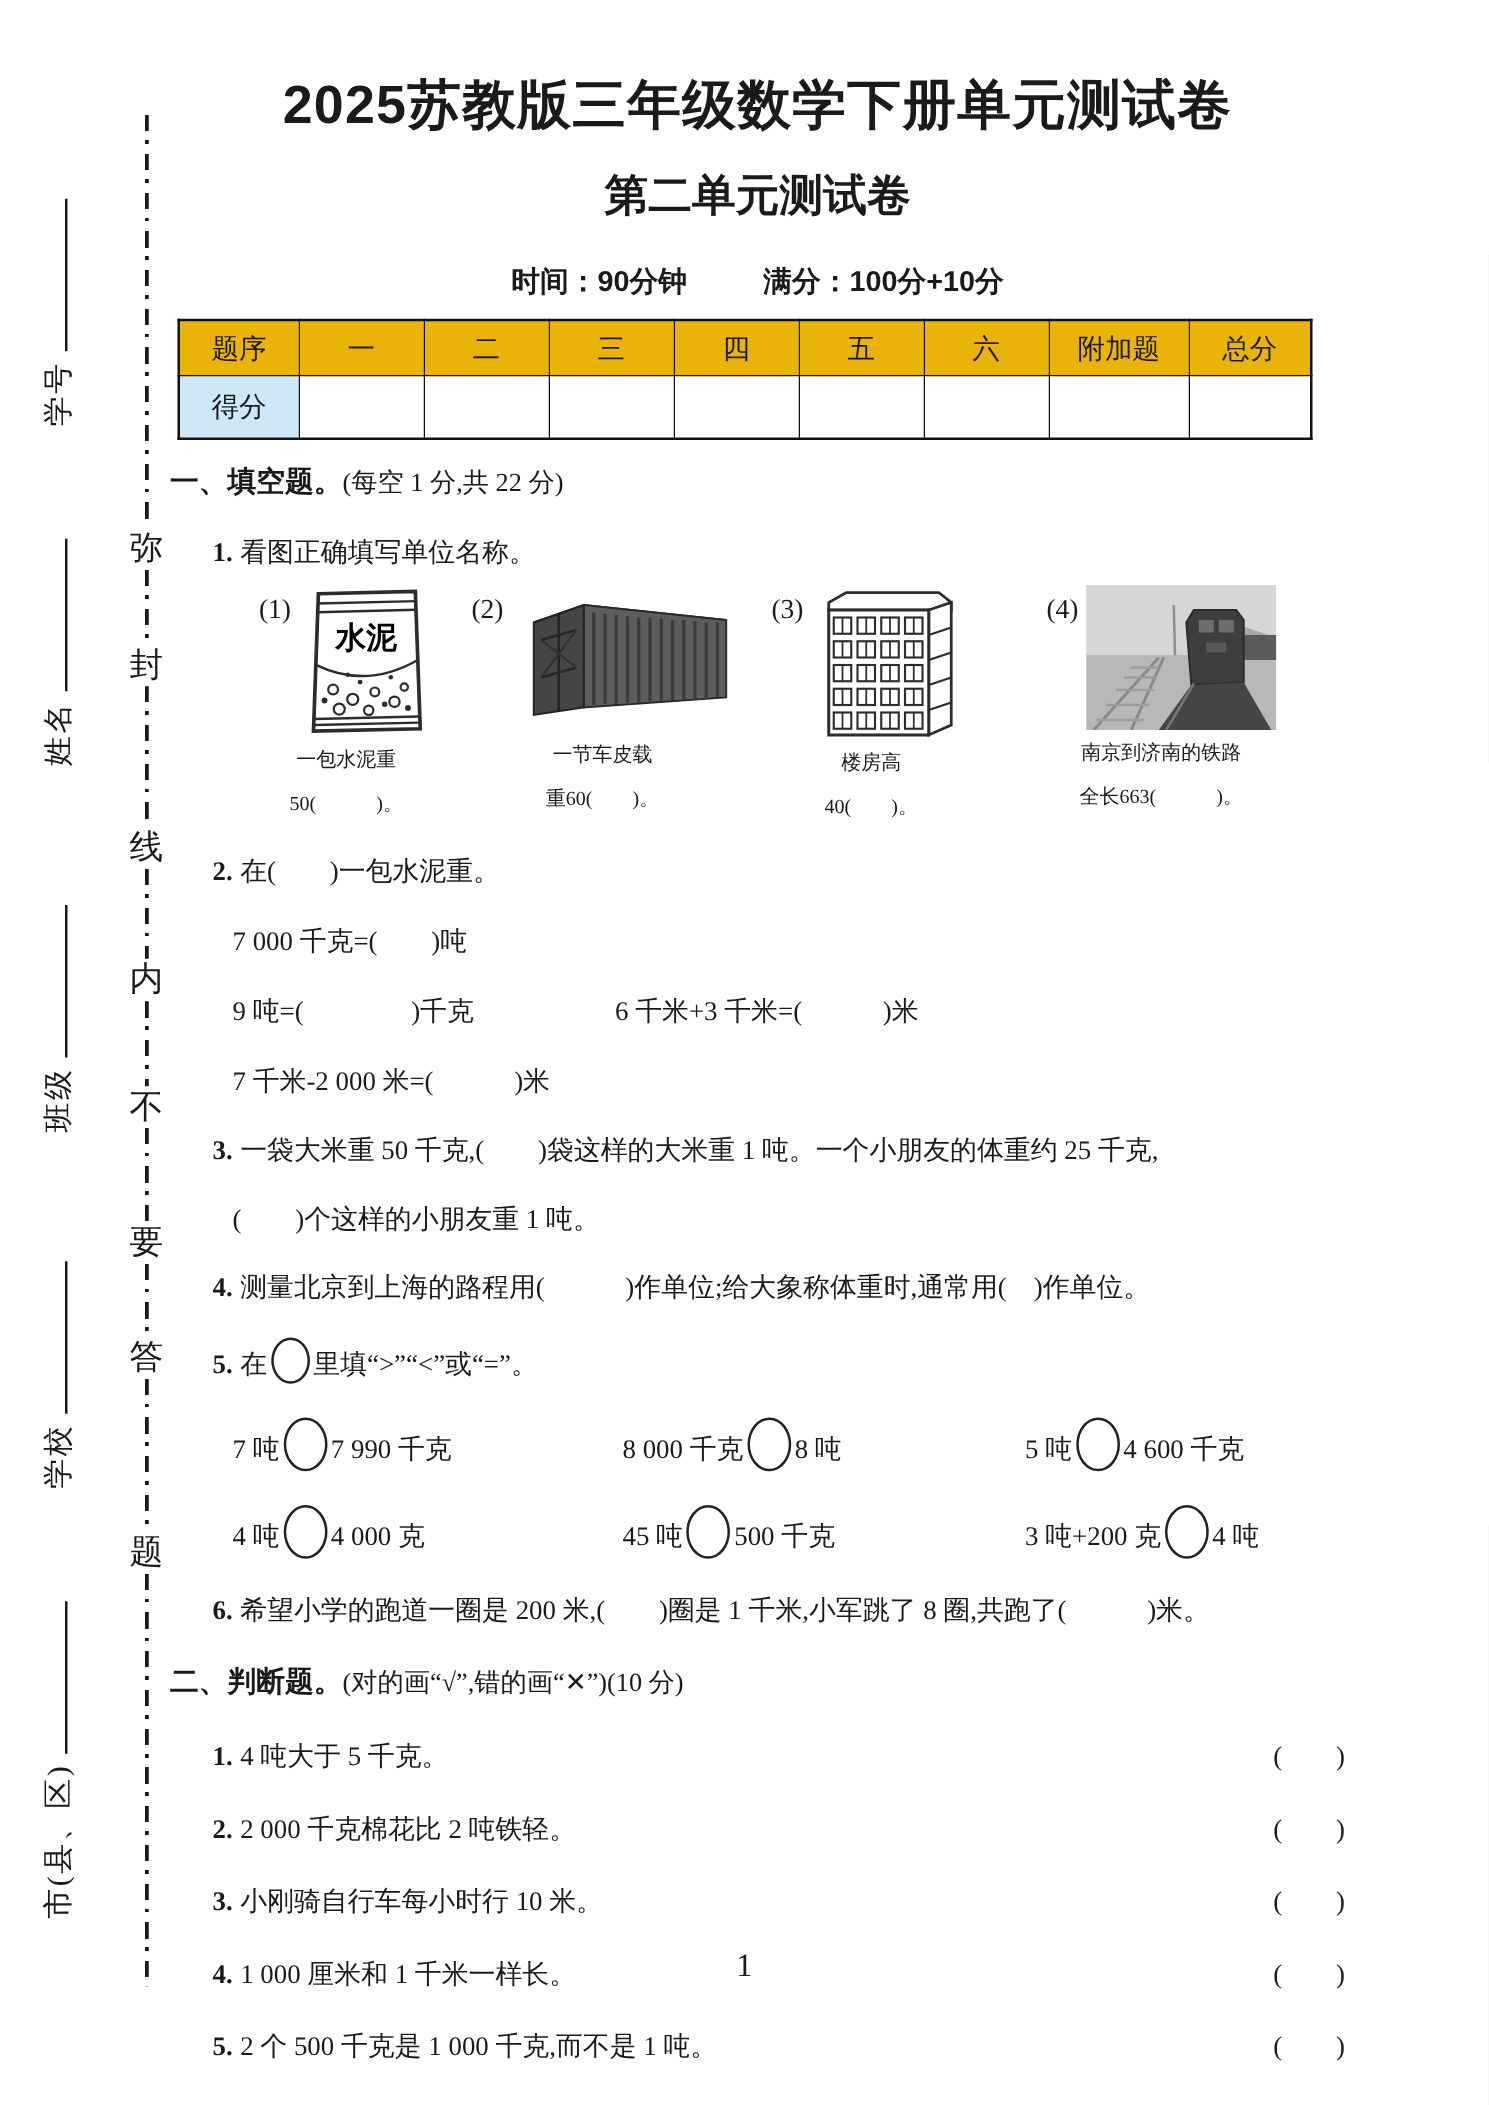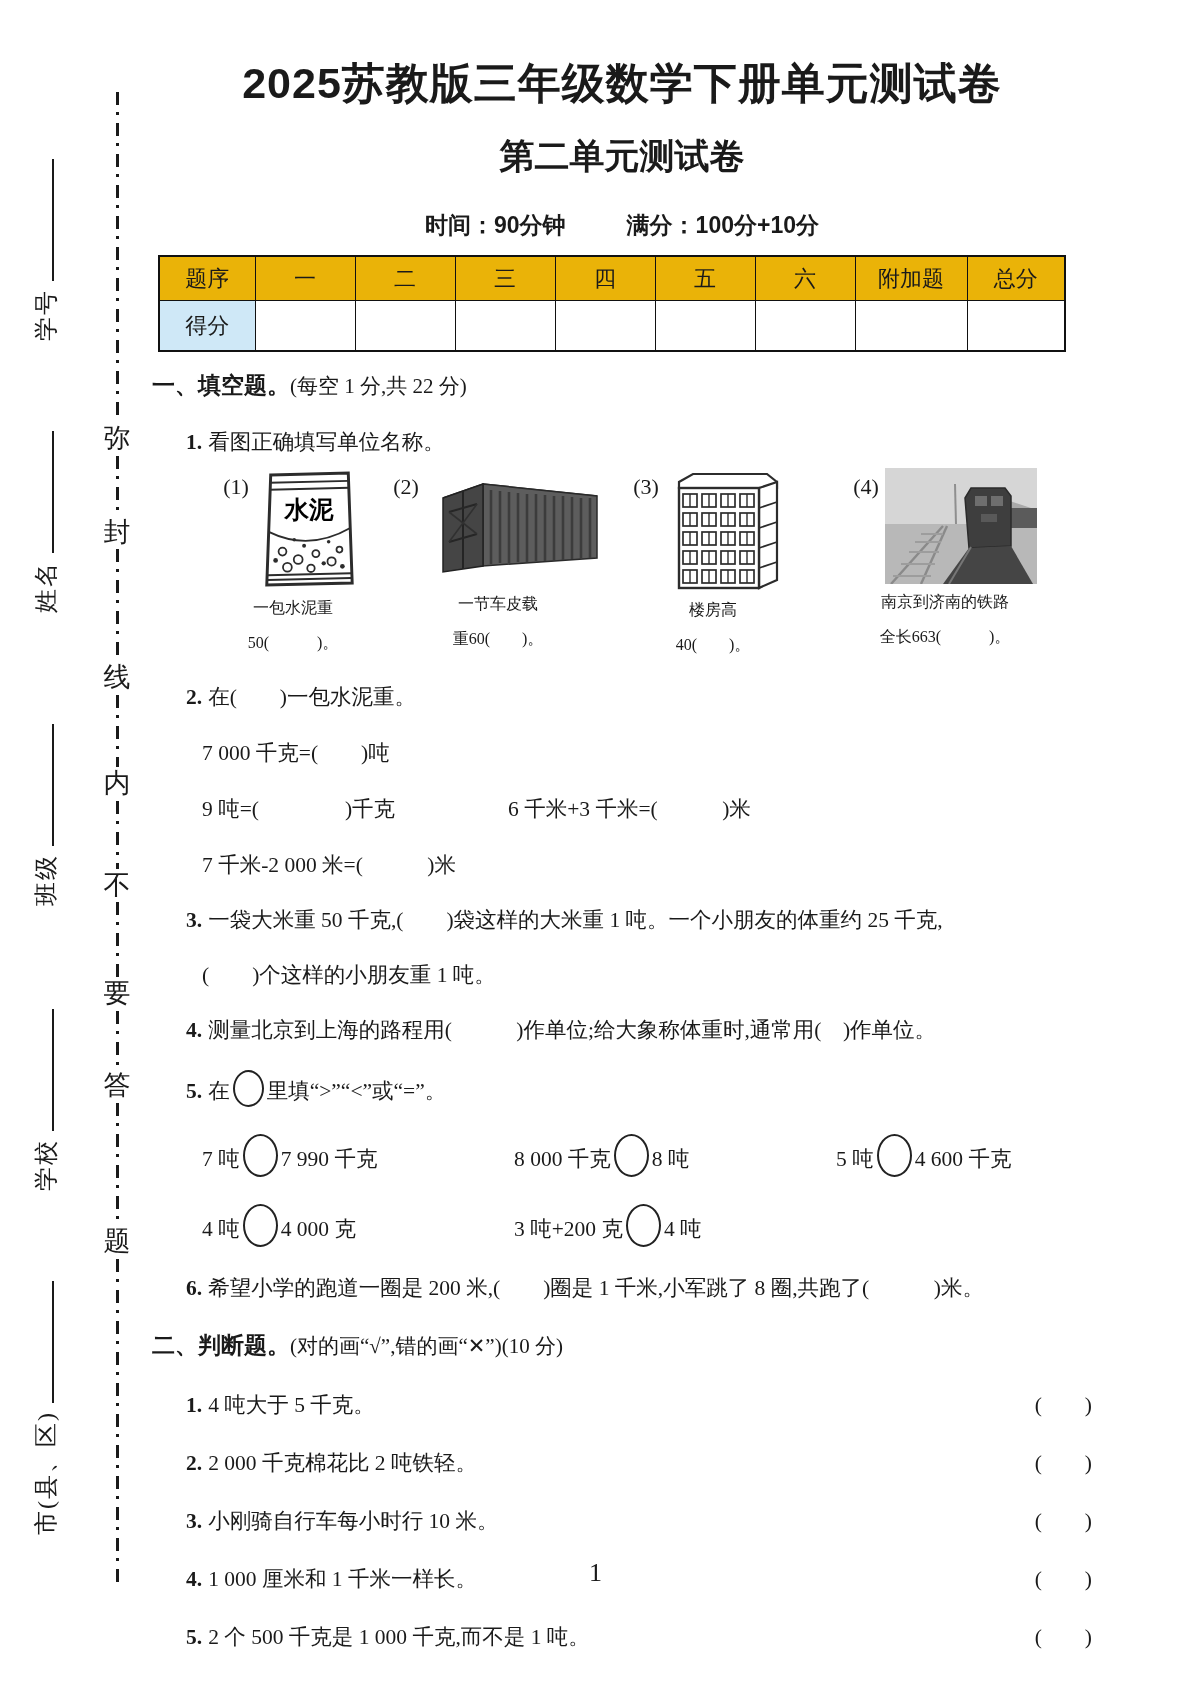--- a/index.html
+++ b/index.html
@@ -9,21 +9,21 @@
   .seal-field{position:absolute;left:46px;transform:translate(-50%,-50%) rotate(-90deg);
               white-space:nowrap;font-size:24px;letter-spacing:2px;}
   .fill-line{display:inline-block;width:122px;height:6px;border-bottom:2.2px solid #1a1a1a;
              margin-left:8px;vertical-align:baseline;}
   .seal-line{position:absolute;left:100px;top:92px;width:34px;display:flex;flex-direction:column;
              align-items:center;}
   .dashseg{width:3px;background:repeating-linear-gradient(to bottom,#1a1a1a 0 13px,transparent 13px 20px,
            #1a1a1a 20px 23px,transparent 23px 31px);}
   .sealchar{font-size:27px;line-height:1.1;margin:2px 0;}
   
-  .main{position:absolute;left:152px;top:0;width:940px;}
+  .main{position:absolute;left:136px;top:0;width:940px;}
   .title{margin-top:55px;text-align:center;font-family:"Liberation Sans","DejaVu Sans",sans-serif;
          font-weight:900;font-size:43px;letter-spacing:1px;}
   .subtitle{margin-top:20px;text-align:center;font-family:"Liberation Sans","DejaVu Sans",sans-serif;
             font-weight:900;font-size:35px;}
   .meta{margin-top:30px;display:flex;justify-content:center;gap:61px;
         font-family:"Liberation Sans","DejaVu Sans",sans-serif;font-weight:700;font-size:23px;}
   table.score{margin-top:14px;margin-left:6px;width:906px;border-collapse:collapse;table-layout:fixed;
               border:2.5px solid #111;}
   table.score td{border:1.6px solid #111;text-align:center;
                  font-family:"Liberation Sans","DejaVu Sans",sans-serif;font-size:22px;}
@@ -339,20 +339,21 @@
     <div class="qline">
       <b class="qnum">5.</b><span>在</span><span class="cmp-circle"></span><span>里填“&gt;”“&lt;”或“=”。</span>
     </div>
     <div class="q5row">
       <span class="c1"><span>7 吨</span><span class="cmp-circle"></span><span>7 990 千克</span></span>
       <span class="c2"><span>8 000 千克</span><span class="cmp-circle"></span><span>8 吨</span></span>
       <span><span>5 吨</span><span class="cmp-circle"></span><span>4 600 千克</span></span>
     </div>
     <div class="q5row">
       <span class="c1"><span>4 吨</span><span class="cmp-circle"></span><span>4 000 克</span></span>
+      <span class="c2"><span>45 吨</span><span class="cmp-circle"></span><span>500 千克</span></span>
       <span><span>3 吨+200 克</span><span class="cmp-circle"></span><span>4 吨</span></span>
     </div>
 
     <div class="qline">
       <b class="qnum">6.</b><span>希望小学的跑道一圈是 200 米,(　　)圈是 1 千米,小军跳了 8 圈,共跑了(　　　)米。</span>
     </div>
 
     <div class="sec-head" style="margin-top:28px">
       <span class="h">二、判断题。</span><span class="n">(对的画“√”,错的画“✕”)(10 分)</span>
     </div>

